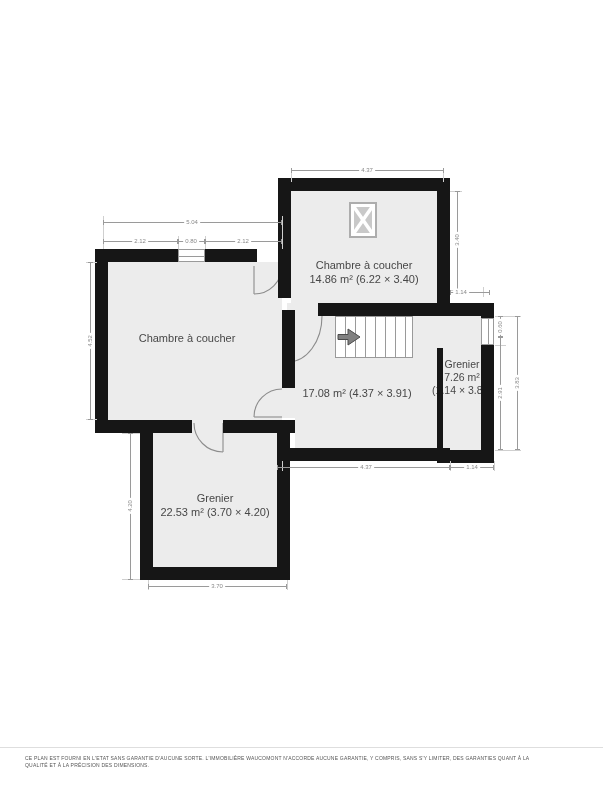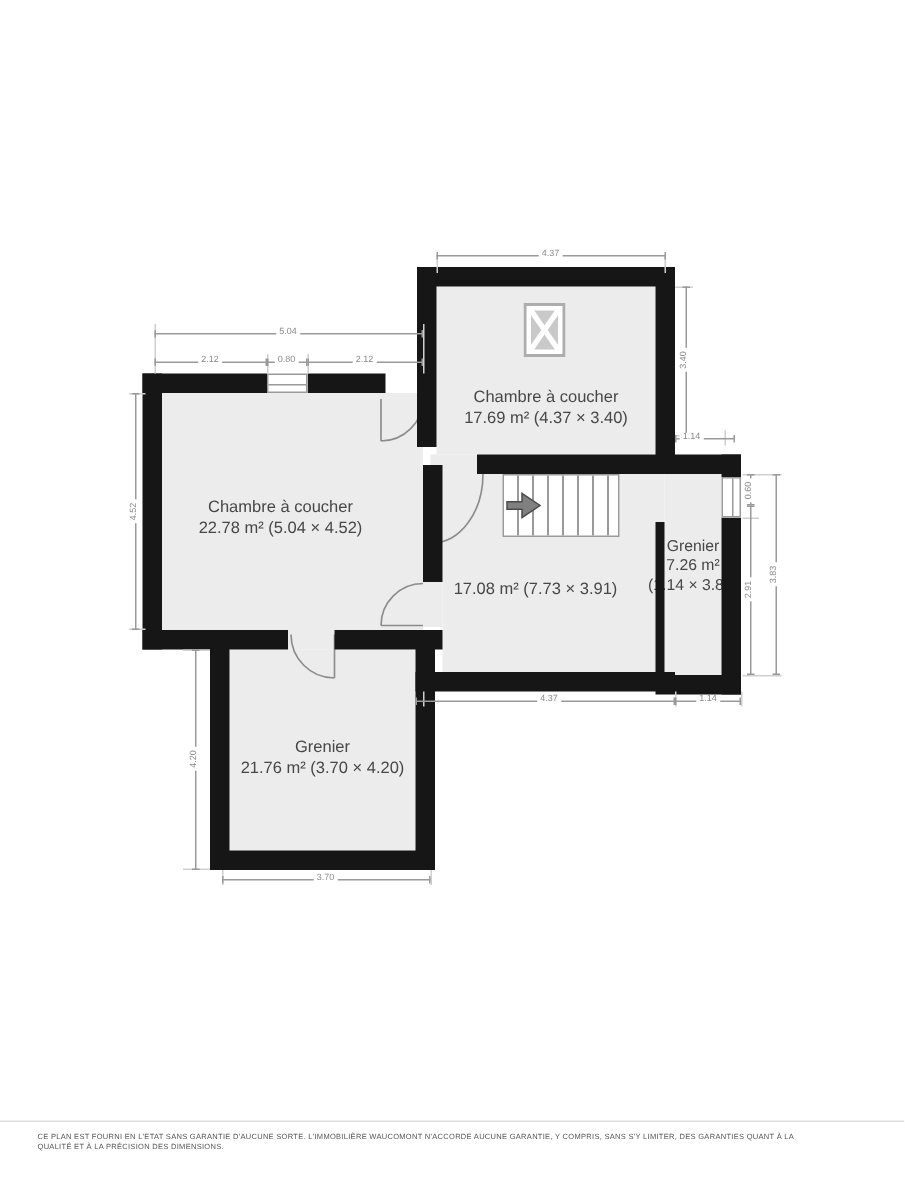--- a/index.html
+++ b/index.html
@@ -65,37 +65,36 @@
 
   <svg class="roofwin" width="28" height="36">
     <rect x="1" y="1" width="26" height="34" fill="#fff" stroke="#adadad" stroke-width="2"></rect>
     <rect x="5" y="5" width="18" height="26" fill="#c9c9c9"></rect>
     <line x1="5" y1="5" x2="23" y2="31" stroke="#fff" stroke-width="3.5"></line>
     <line x1="23" y1="5" x2="5" y2="31" stroke="#fff" stroke-width="3.5"></line>
   </svg>
 
   <div class="room-label" style="left:284px;top:258px;width:160px;">
     <span class="nm">Chambre à coucher</span>
-    <span class="nm">17.69 m² (4.37 × 3.40)</span>
+    <span class="nm">14.86 m² (6.22 × 3.40)</span>
   </div>
   <div class="room-label" style="left:107px;top:331px;width:160px;">
     <span class="nm">Chambre à coucher</span>
-    <span class="nm">22.78 m² (5.04 × 4.52)</span>
   </div>
   <div class="room-label" style="left:277px;top:386px;width:160px;">
-    <span class="nm">17.08 m² (7.73 × 3.91)</span>
+    <span class="nm">17.08 m² (4.37 × 3.91)</span>
   </div>
   <div class="room-label" style="left:402px;top:358px;width:120px;font-size:10.5px;line-height:13px;">
     <span class="nm">Grenier</span>
     <span class="nm">7.26 m²</span>
     <span class="nm">(1.14 × 3.85)</span>
   </div>
   <div class="room-label" style="left:135px;top:491px;width:160px;">
     <span class="nm">Grenier</span>
-    <span class="nm">21.76 m² (3.70 × 4.20)</span>
+    <span class="nm">22.53 m² (3.70 × 4.20)</span>
   </div>
 
   <div class="wall" style="left:278px;top:178px;width:172px;height:13px;"></div>
   <div class="wall" style="left:437px;top:178px;width:13px;height:138px;"></div>
   <div class="wall" style="left:278px;top:178px;width:13px;height:120px;"></div>
   <div class="wall" style="left:95px;top:249px;width:83px;height:13px;"></div>
   <div class="wall" style="left:205px;top:249px;width:52px;height:13px;"></div>
   <div class="wall" style="left:95px;top:249px;width:13px;height:184px;"></div>
   <div class="wall" style="left:95px;top:420px;width:97px;height:13px;"></div>
   <div class="wall" style="left:223px;top:420px;width:72px;height:13px;"></div>

